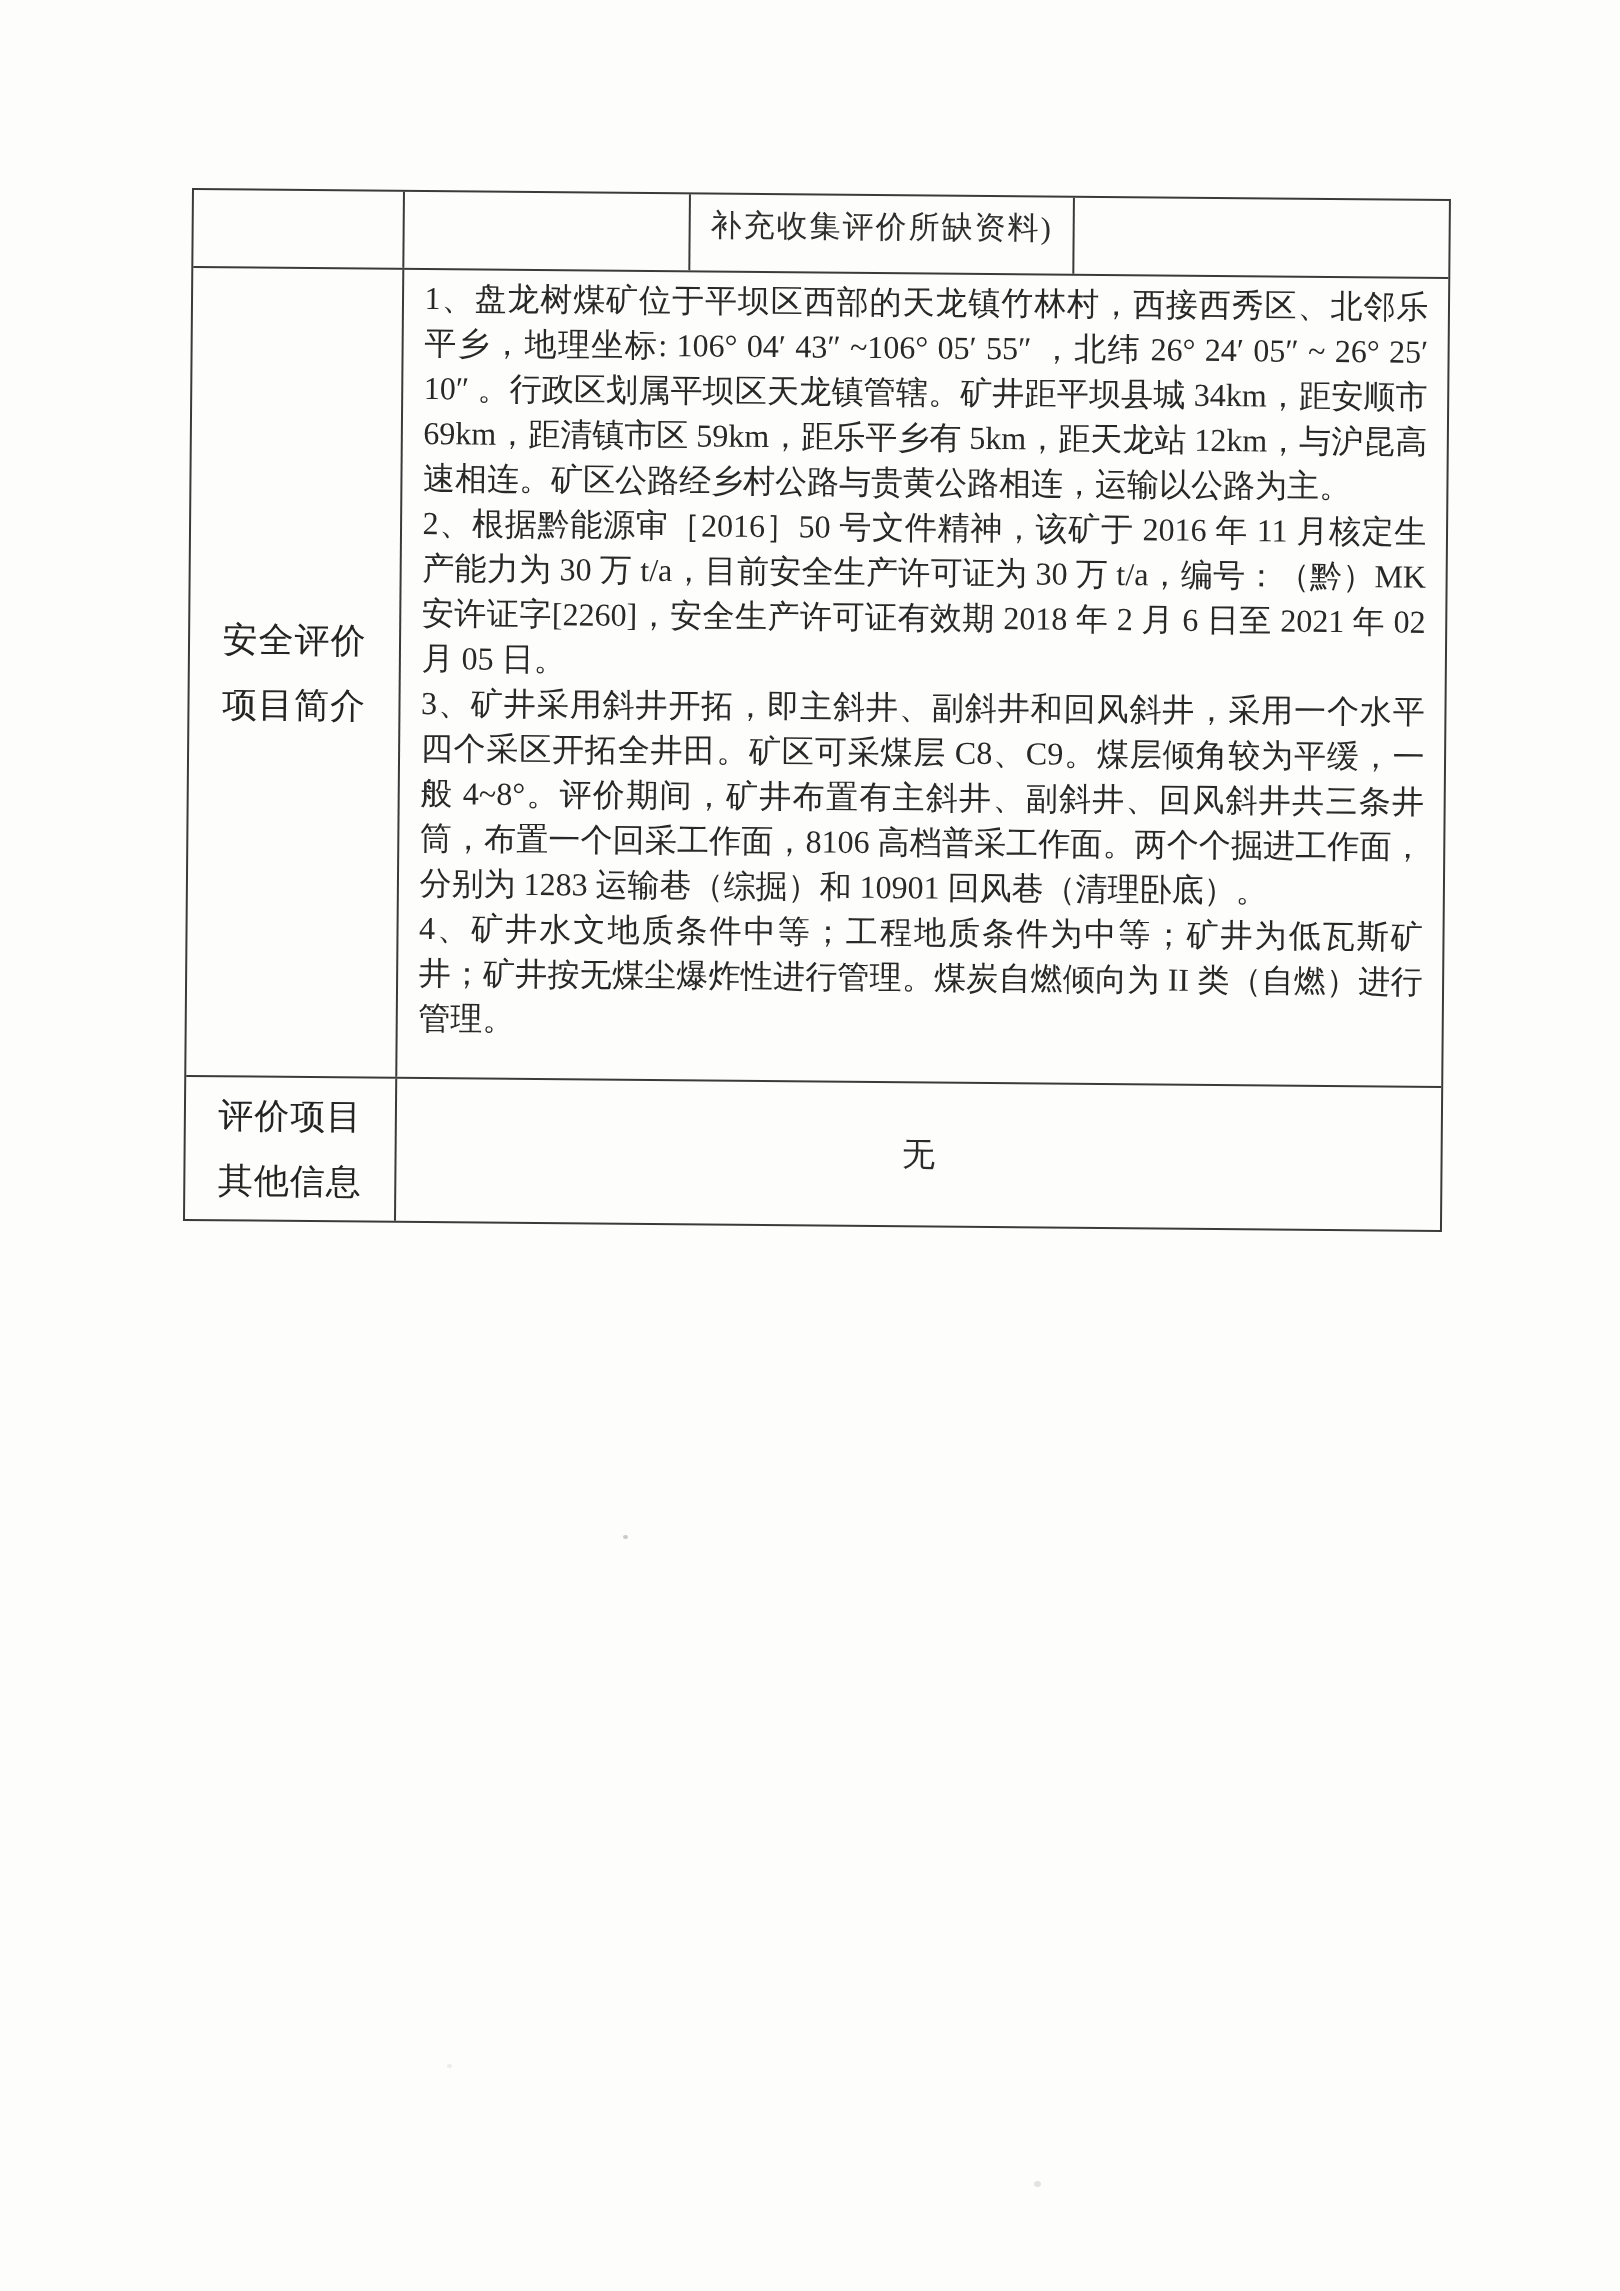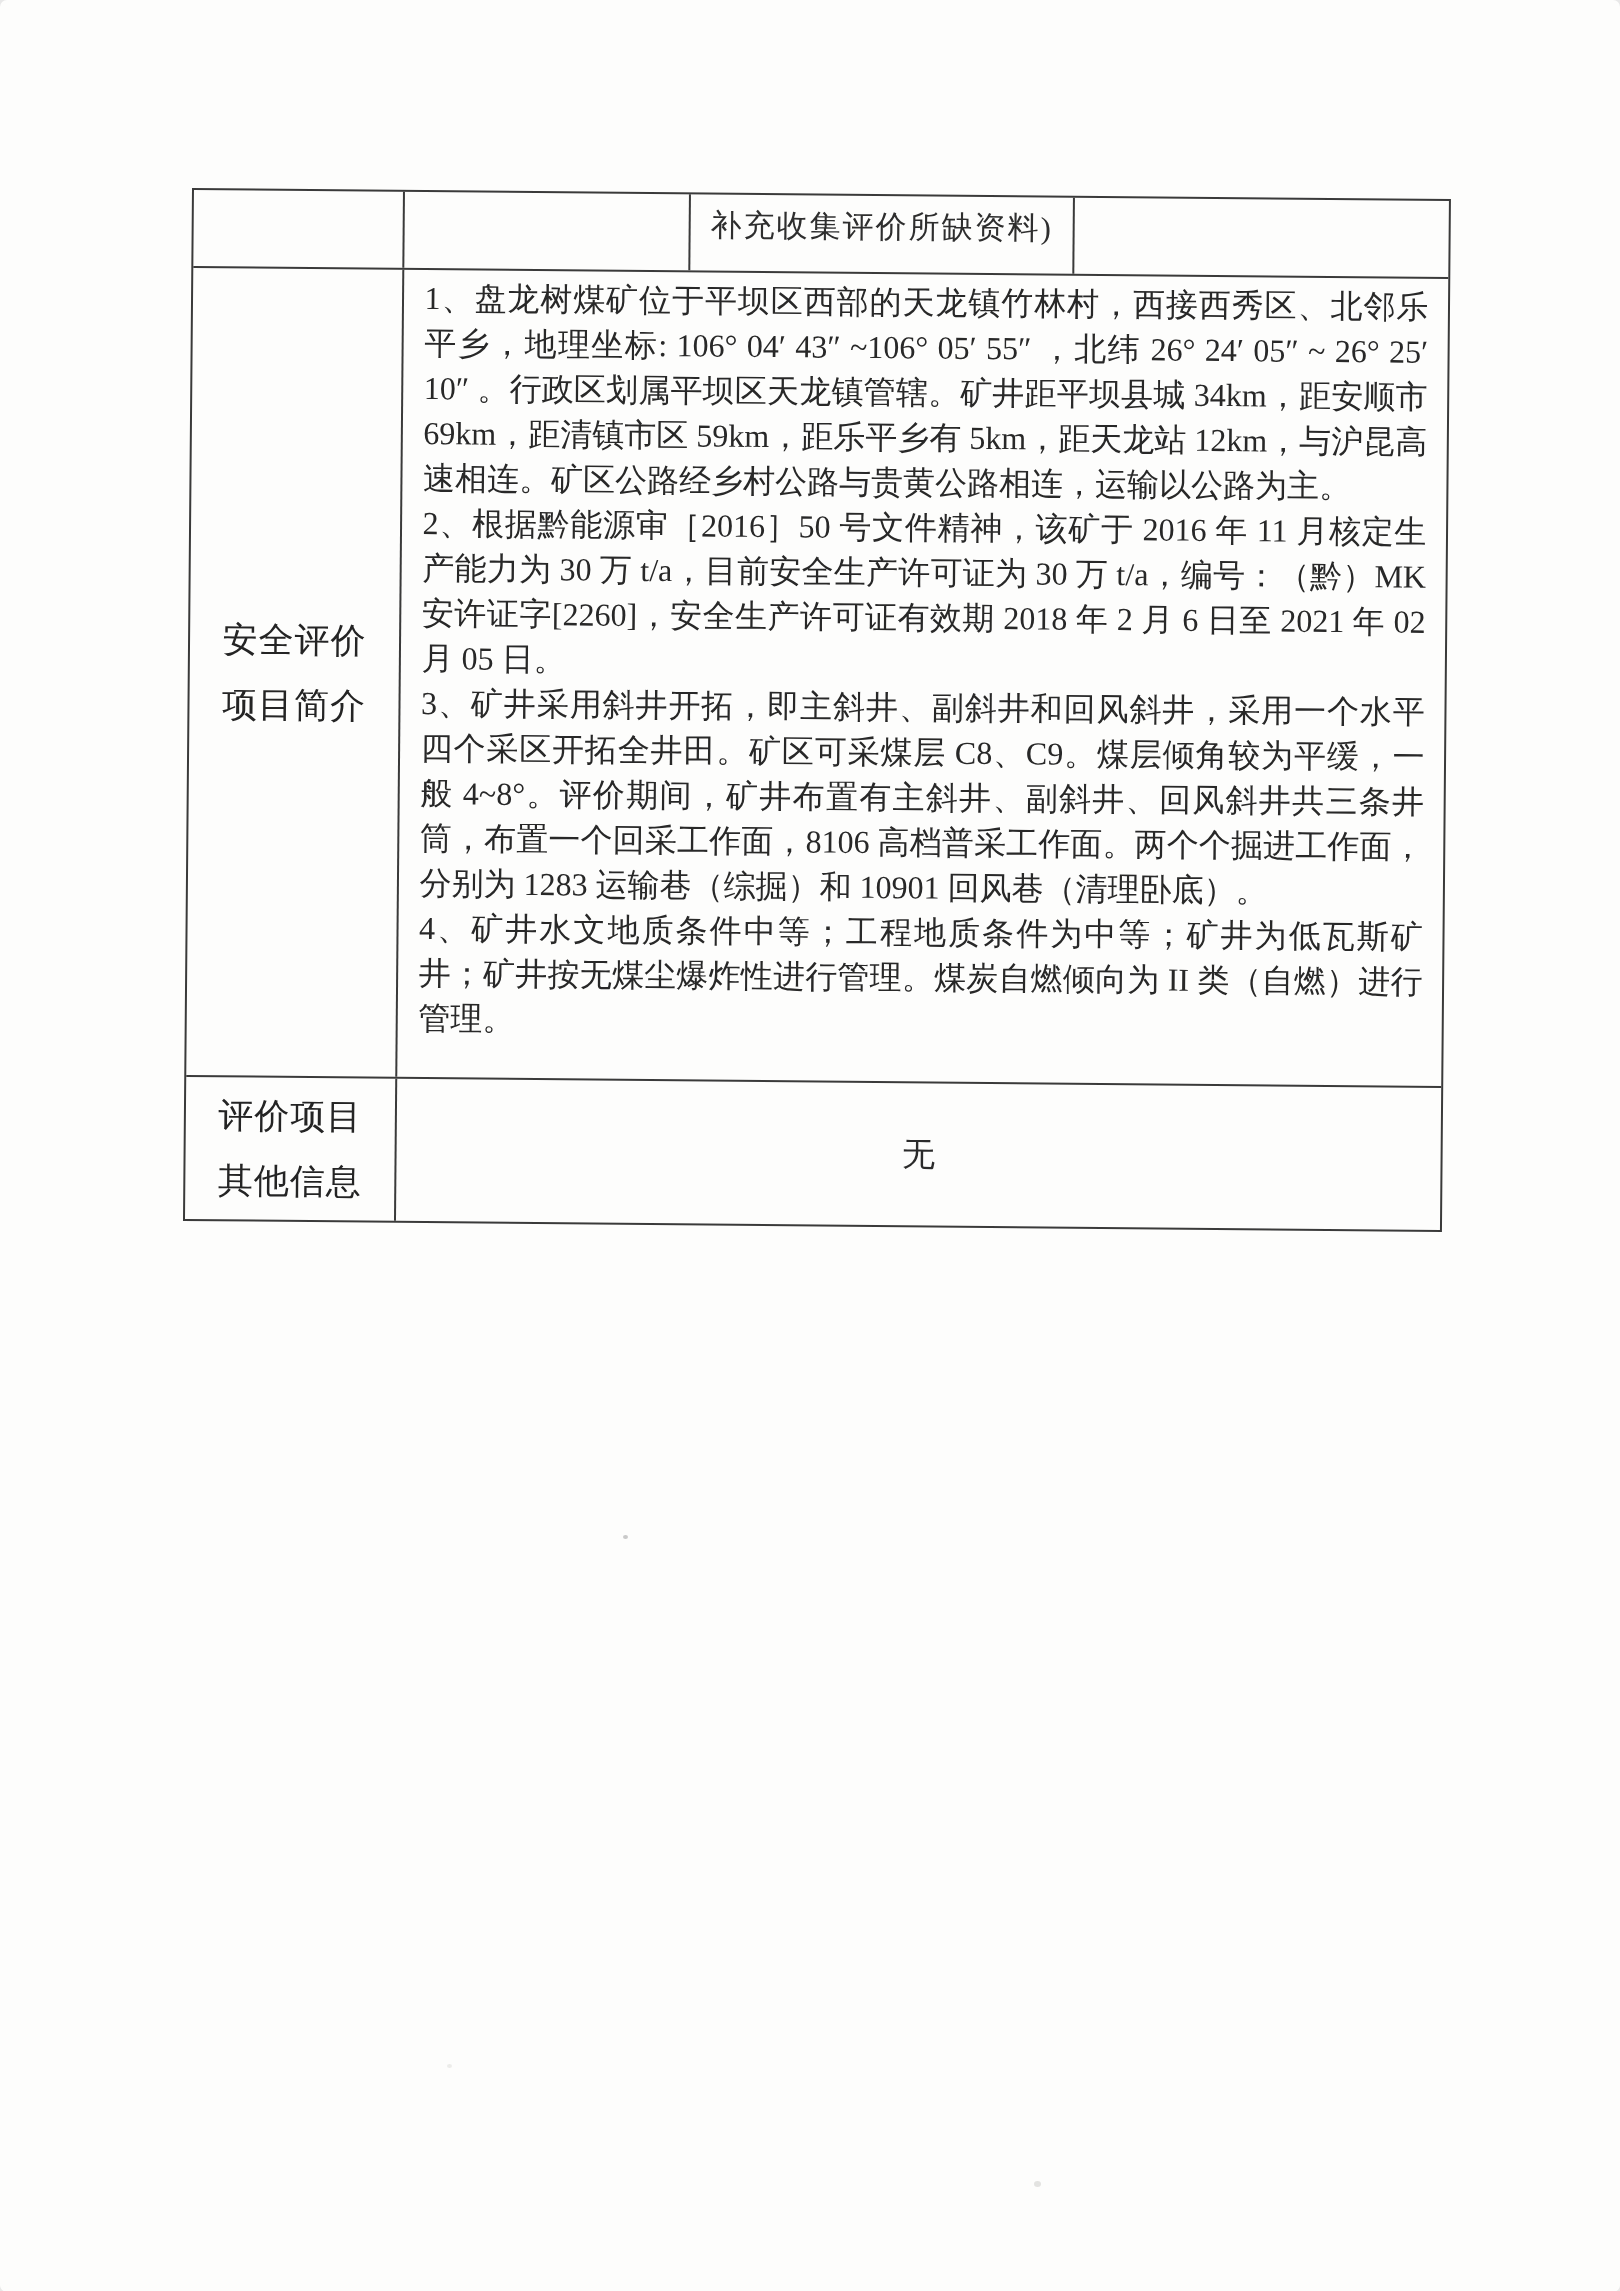--- a/index.html
+++ b/index.html
@@ -6,21 +6,20 @@
   html, body { background: #e8e8e8; }
   .page {
     position: relative;
     width: 1620px;
     height: 2292px;
     margin: 0 auto;
     background: #fdfdfc;
     overflow: hidden;
     font-family: "Liberation Serif", "DejaVu Serif", serif;
     color: #262626;
-    border-radius: 7px;
   }
   
   .page::after {
     content: "";
     position: absolute;
     left: 623px; top: 1535px;
     width: 4.9px; height: 3.9px;
     background: #c9c9c9;
     border-radius: 50%;
     box-shadow: 412px 647px 0 1px #e3e3e1, -176px 529px 0 0 #ececea;

